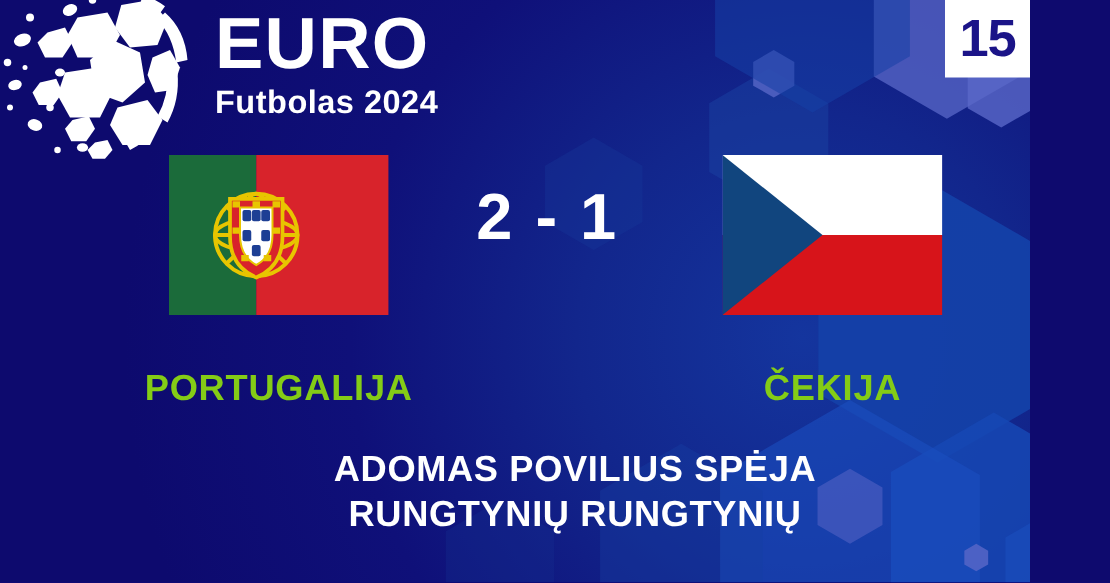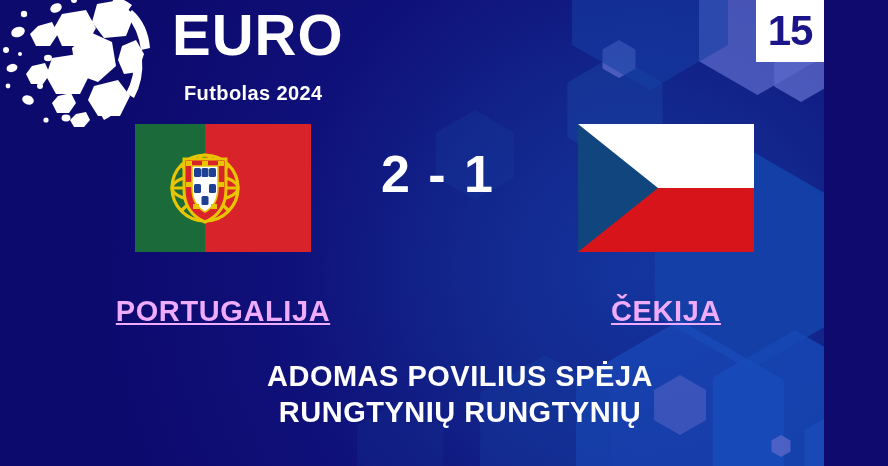--- a/index.html
+++ b/index.html
@@ -51,25 +51,25 @@
     color: #ffffff;
     font-size: 58px;
     font-weight: bold;
     letter-spacing: 1px;
     line-height: 62px;
     margin: 0;
     font-family: "Liberation Sans", sans-serif;
   }
   #euro-sub {
     color: #ffffff;
-    font-size: 20px;
+    font-size: 26px;
     font-weight: bold;
     letter-spacing: 0.4px;
     line-height: 30px;
-    margin: 12px;
+    margin: 0;
     font-family: "Liberation Sans", sans-serif;
   }
 
   
   #corner-badge {
     position: absolute;
     right: 0; top: 0;
     width: 68px; height: 62px;
     background: #ffffff;
     display: flex;
@@ -113,27 +113,26 @@
     font-size: 52px;
     font-weight: bold;
     letter-spacing: 2px;
     line-height: 56px;
   }
 
   
   .team-name {
     position: absolute;
     top: 294px;
-    color: #f0abfc;
+    color: #84cc16;
     font-size: 29px;
     font-weight: bold;
     letter-spacing: 0.6px;
     text-align: center;
     line-height: 34px;
-    text-decoration: underline;
   }
   #team-name-home { left: 95px; width: 256px; }
   #team-name-away { left: 540px; width: 252px; }
 
   
   #caption {
     position: absolute;
     left: 0; top: 358px;
     width: 888px;
     text-align: center;

